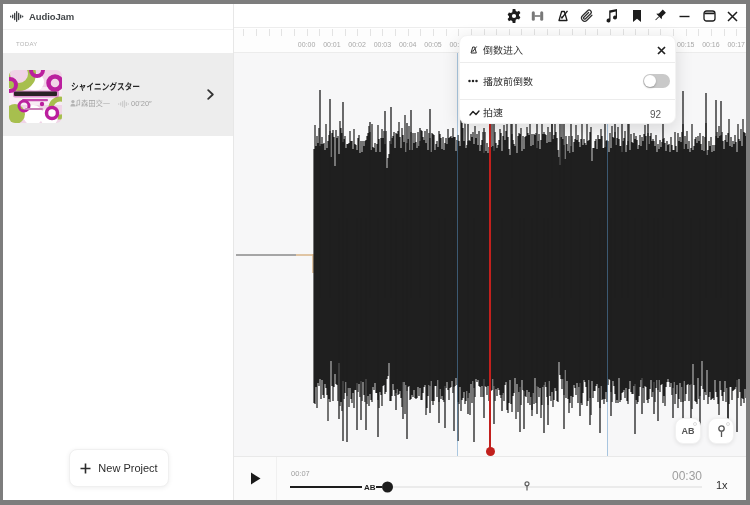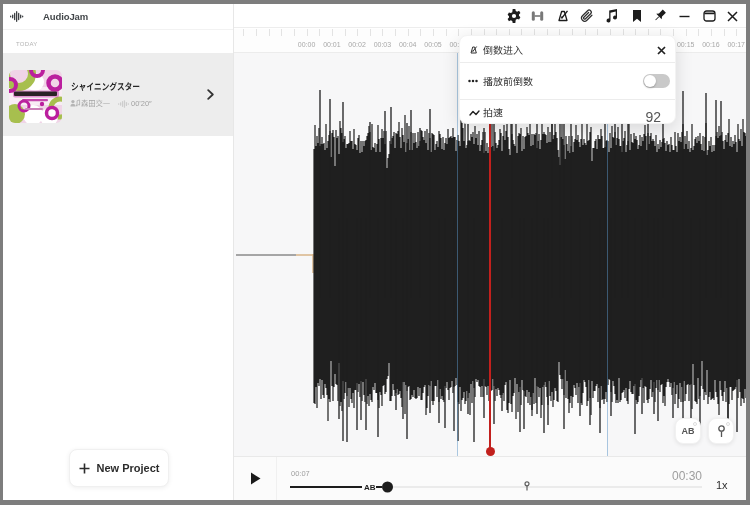--- a/index.html
+++ b/index.html
@@ -1,25 +1,25 @@
 <!DOCTYPE html>
 <html><head><meta charset="utf-8">
 <style>
 *{margin:0;padding:0;box-sizing:border-box}
 html,body{width:750px;height:505px;font-family:"Liberation Sans",sans-serif;background:#7d7d7d;overflow:hidden}
 #win{position:absolute;left:3px;top:4px;width:743px;height:496px;background:#fff;overflow:hidden}
 #side{position:absolute;left:0;top:0;width:231px;height:100%;background:#fff;border-right:1px solid #e7e7e7}
 #sidehead{position:absolute;left:0;top:0;width:100%;height:26px;border-bottom:1px solid #f2f2f2}
-#logo{position:absolute;left:7px;top:7px;display:flex;align-items:center;gap:19px}
+#logo{position:absolute;left:7px;top:7px;display:flex;align-items:center;gap:5px}
 #logo span{font-size:9.5px;font-weight:bold;color:#43474a;letter-spacing:-.1px}
 #today{position:absolute;left:13px;top:37px;font-size:6px;color:#b4b4b4;letter-spacing:.3px}
 #item{position:absolute;left:0;top:49px;width:100%;height:83px;background:#ededed}
 #art{position:absolute;left:6px;top:17px;width:53px;height:53px;border-radius:6px;overflow:hidden}
 #chev{position:absolute;left:204px;top:36px}
-#npbtn{position:absolute;left:66px;top:445px;width:100px;height:38px;background:#fff;border:1px solid #f0f0f0;border-radius:8px;box-shadow:0 1px 5px rgba(0,0,0,.07);display:flex;align-items:center;justify-content:center;gap:7px;font-size:11px;font-weight:bold;color:#2c2c2c}
+#npbtn{position:absolute;left:66px;top:445px;width:100px;height:38px;background:#fff;border:1px solid #f0f0f0;border-radius:8px;box-shadow:0 1px 5px rgba(0,0,0,.07);display:flex;align-items:center;justify-content:center;gap:7px;font-size:11px;font-weight:normal;color:#2c2c2c}
 #main{position:absolute;left:231px;top:0;right:0;height:100%}
 #toolbar{position:absolute;left:0;top:0;right:0;height:24px;background:#fff;border-bottom:1px solid #ededed}
 .tbi{position:absolute;top:0;width:24px;height:24px;display:flex;align-items:center;justify-content:center}
 #timeline{position:absolute;left:0;top:25px;right:0;height:24px;background:#fdfdfd;border-bottom:1px solid #ececec}
 .tick{position:absolute;top:0;width:1px;height:7px;background:#e3e3e3}
 .tlab{position:absolute;top:12px;width:30px;margin-left:-15px;text-align:center;font-size:7px;color:#a8a8a8}
 #wavarea{position:absolute;left:0;top:49px;right:0;height:403px;background:#f7f7f8;overflow:hidden}
 #selreg{position:absolute;left:222.5px;top:0;width:150px;height:100%;background:rgba(255,255,255,.35)}
 .bline{position:absolute;top:0;width:1.5px;height:100%;background:rgba(90,148,198,.5)}
 #redline{position:absolute;left:255px;top:0;width:2px;height:396px;background:#c2201d}
@@ -303,14 +303,14 @@
     <path transform="translate(23,18)" fill="#333" d="M7.1 -7.6V-1.7H7.7V-7.6ZM8.5 -8.1V-0.3C8.5 -0.1 8.5 -0.1 8.3 -0.1C8.1 -0.1 7.6 -0.1 6.9 -0.1C7 0.1 7.2 0.4 7.2 0.6C8 0.6 8.5 0.6 8.8 0.5C9.1 0.4 9.2 0.1 9.2 -0.3V-8.1ZM5.1 -6.3C5.3 -6 5.5 -5.8 5.7 -5.5L3.8 -5.2C4.1 -5.7 4.4 -6.4 4.7 -7H6.6V-7.7H2.9V-7H3.9C3.7 -6.3 3.3 -5.7 3.2 -5.5C3.1 -5.2 2.9 -5.1 2.8 -5C2.9 -4.9 3 -4.5 3 -4.4C3.2 -4.5 3.5 -4.6 6 -4.9C6.1 -4.7 6.2 -4.4 6.3 -4.2L6.8 -4.5C6.6 -5.1 6.1 -5.9 5.7 -6.5ZM2.2 -8.4C1.8 -6.8 1 -5.3 0.2 -4.3C0.3 -4.1 0.5 -3.7 0.6 -3.5C0.9 -3.9 1.2 -4.3 1.4 -4.8V0.8H2.1V-6.1C2.4 -6.8 2.7 -7.5 2.9 -8.2ZM2.5 -0.7 2.6 0C3.7 -0.2 5.3 -0.5 6.7 -0.8L6.7 -1.4L4.9 -1.1V-2.5H6.5V-3.2H4.9V-4.3H4.2V-3.2H2.8V-2.5H4.2V-1ZM14.4 -8.2C14.2 -7.8 13.9 -7.2 13.7 -6.9L14.2 -6.6C14.4 -7 14.8 -7.5 15.1 -7.9ZM10.9 -7.9C11.1 -7.5 11.4 -7 11.5 -6.6L12.1 -6.9C12 -7.2 11.7 -7.8 11.4 -8.2ZM14.1 -2.6C13.9 -2.1 13.6 -1.6 13.2 -1.3C12.8 -1.4 12.4 -1.6 12 -1.8C12.2 -2 12.3 -2.3 12.5 -2.6ZM11.1 -1.5C11.6 -1.3 12.1 -1.1 12.6 -0.8C12 -0.4 11.2 -0.1 10.4 0.1C10.5 0.3 10.7 0.5 10.8 0.7C11.7 0.5 12.5 0.1 13.3 -0.5C13.6 -0.3 13.9 -0.1 14.1 0.1L14.6 -0.4C14.4 -0.6 14.1 -0.8 13.8 -1C14.3 -1.5 14.7 -2.2 14.9 -3.1L14.5 -3.3L14.4 -3.2H12.8L13 -3.8L12.3 -3.9C12.3 -3.7 12.2 -3.5 12.1 -3.2H10.7V-2.6H11.8C11.5 -2.2 11.3 -1.8 11.1 -1.5ZM12.6 -8.4V-6.5H10.5V-5.9H12.3C11.9 -5.3 11.1 -4.7 10.4 -4.4C10.5 -4.2 10.7 -4 10.8 -3.8C11.4 -4.1 12.1 -4.7 12.6 -5.3V-4H13.3V-5.4C13.8 -5 14.4 -4.6 14.6 -4.4L15 -4.9C14.8 -5.1 13.9 -5.6 13.4 -5.9H15.3V-6.5H13.3V-8.4ZM16.3 -8.3C16 -6.6 15.6 -4.9 14.8 -3.8C15 -3.7 15.3 -3.5 15.4 -3.4C15.6 -3.7 15.9 -4.2 16.1 -4.7C16.3 -3.7 16.6 -2.8 16.9 -2C16.4 -1 15.6 -0.3 14.5 0.2C14.7 0.4 14.9 0.7 14.9 0.8C15.9 0.3 16.7 -0.4 17.3 -1.3C17.8 -0.4 18.4 0.2 19.2 0.7C19.3 0.5 19.6 0.3 19.7 0.1C18.9 -0.3 18.2 -1.1 17.7 -2C18.2 -3 18.6 -4.3 18.8 -5.8H19.5V-6.5H16.6C16.8 -7 16.9 -7.6 17 -8.2ZM18.1 -5.8C17.9 -4.6 17.7 -3.6 17.3 -2.8C16.9 -3.7 16.7 -4.7 16.5 -5.8ZM20.8 -7.8C21.4 -7.3 22 -6.5 22.3 -6.1L22.9 -6.6C22.6 -7 21.9 -7.7 21.4 -8.2ZM27.2 -8.2V-6.6H25.6V-8.2H24.8V-6.6H23.4V-5.9H24.8V-4.7L24.8 -4.1H23.3V-3.4H24.7C24.6 -2.6 24.2 -1.9 23.5 -1.3C23.6 -1.2 23.9 -0.9 24 -0.7C24.9 -1.4 25.3 -2.4 25.4 -3.4H27.2V-0.8H27.9V-3.4H29.4V-4.1H27.9V-5.9H29.2V-6.6H27.9V-8.2ZM25.6 -5.9H27.2V-4.1H25.5L25.6 -4.7ZM22.6 -4.8H20.5V-4.1H21.9V-1.2C21.4 -1 20.9 -0.6 20.4 -0L20.9 0.7C21.4 -0 21.9 -0.6 22.2 -0.6C22.4 -0.6 22.8 -0.3 23.2 -0C23.9 0.4 24.7 0.5 26 0.5C26.9 0.5 28.7 0.5 29.4 0.4C29.4 0.2 29.6 -0.1 29.6 -0.4C28.7 -0.2 27.2 -0.2 26 -0.2C24.9 -0.2 24 -0.2 23.4 -0.6C23 -0.8 22.8 -1 22.6 -1.2ZM33 -7.5C33.6 -7.1 34.1 -6.5 34.6 -5.9C33.9 -3.1 32.7 -1 30.4 0.1C30.6 0.3 31 0.6 31.1 0.7C33.1 -0.5 34.4 -2.3 35.2 -4.9C36.3 -2.9 37 -0.6 39.3 0.7C39.3 0.5 39.5 0.1 39.6 -0.1C36.3 -2.1 36.6 -5.9 33.4 -8.2Z"></path>
     <path transform="translate(23,49.3)" fill="#333" d="M8.1 -7.3C7.9 -6.9 7.6 -6.2 7.4 -5.8H6.8V-7.4C7.6 -7.5 8.4 -7.6 9.1 -7.8L8.6 -8.3C7.4 -8.1 5.3 -7.9 3.6 -7.8C3.7 -7.6 3.8 -7.4 3.8 -7.2C4.5 -7.2 5.3 -7.3 6.1 -7.4V-5.8H3.5V-5.2H5.5C4.9 -4.4 3.9 -3.7 3 -3.3C3.2 -3.2 3.4 -2.9 3.5 -2.8C3.7 -2.9 3.9 -3 4 -3.1V0.8H4.7V0.4H8.2V0.7H9V-3.1L9.3 -2.9C9.4 -3.1 9.6 -3.3 9.8 -3.4C8.9 -3.8 8 -4.5 7.4 -5.2H9.5V-5.8H8C8.3 -6.2 8.5 -6.7 8.8 -7.1ZM4.2 -7C4.4 -6.6 4.7 -6.1 4.8 -5.8L5.4 -6C5.3 -6.3 5 -6.8 4.8 -7.2ZM6.1 -4.9V-3.3H6.8V-5C7.3 -4.3 8.1 -3.5 8.9 -3.1H4.1C4.8 -3.5 5.6 -4.2 6.1 -4.9ZM6.1 -2.5V-1.7H4.7V-2.5ZM6.7 -2.5H8.2V-1.7H6.7ZM6.1 -1.1V-0.2H4.7V-1.1ZM6.7 -1.1H8.2V-0.2H6.7ZM1.7 -8.4V-6.4H0.4V-5.7H1.7V-3.6L0.3 -3.1L0.4 -2.4L1.7 -2.9V-0.1C1.7 0.1 1.6 0.1 1.5 0.1C1.4 0.1 1 0.1 0.6 0.1C0.7 0.3 0.8 0.6 0.8 0.8C1.4 0.8 1.8 0.8 2 0.7C2.3 0.6 2.4 0.3 2.4 -0.1V-3.1L3.4 -3.5L3.3 -4.2L2.4 -3.9V-5.7H3.5V-6.4H2.4V-8.4ZM12.1 -8.2C12.2 -7.8 12.5 -7.2 12.6 -6.9L13.3 -7.1C13.2 -7.4 12.9 -8 12.7 -8.4ZM10.4 -6.8V-6.1H11.6V-4C11.6 -2.6 11.5 -1 10.2 0.3C10.4 0.4 10.7 0.6 10.8 0.8C12.1 -0.6 12.3 -2.3 12.3 -4V-4H13.7C13.6 -1.3 13.6 -0.3 13.4 -0.1C13.3 0 13.2 0 13.1 0C12.9 0 12.6 0 12.2 -0C12.3 0.2 12.3 0.5 12.3 0.7C12.8 0.7 13.2 0.7 13.4 0.7C13.7 0.7 13.9 0.6 14 0.4C14.3 0 14.4 -1.1 14.4 -4.4C14.4 -4.5 14.4 -4.8 14.4 -4.8H12.3V-6.1H14.9V-6.8ZM16.2 -5.8H18.1C17.9 -4.6 17.6 -3.5 17.2 -2.6C16.7 -3.5 16.4 -4.6 16.2 -5.7ZM16.1 -8.4C15.8 -6.7 15.3 -5 14.4 -4C14.6 -3.8 14.9 -3.5 15 -3.4C15.3 -3.7 15.6 -4.2 15.8 -4.6C16 -3.6 16.3 -2.6 16.7 -1.8C16.1 -1 15.4 -0.3 14.3 0.2C14.5 0.3 14.7 0.7 14.8 0.8C15.8 0.3 16.5 -0.3 17.1 -1.1C17.7 -0.3 18.3 0.3 19.2 0.8C19.3 0.6 19.5 0.3 19.7 0.1C18.8 -0.3 18.1 -1 17.6 -1.8C18.2 -2.9 18.6 -4.2 18.9 -5.8H19.6V-6.5H16.5C16.6 -7.1 16.8 -7.7 16.9 -8.3ZM26 -5.1V-1H26.7V-5.1ZM28.1 -5.4V-0.1C28.1 0 28 0.1 27.9 0.1C27.7 0.1 27.1 0.1 26.5 0C26.6 0.2 26.8 0.6 26.8 0.8C27.6 0.8 28.1 0.8 28.4 0.6C28.7 0.5 28.8 0.3 28.8 -0.1V-5.4ZM27.2 -8.4C27 -8 26.6 -7.3 26.3 -6.8H23.3L23.8 -7C23.6 -7.4 23.2 -8 22.8 -8.4L22.1 -8.2C22.4 -7.8 22.8 -7.2 23 -6.8H20.5V-6.1H29.5V-6.8H27.1C27.4 -7.2 27.8 -7.7 28 -8.2ZM24.1 -3V-2H21.9V-3ZM24.1 -3.6H21.9V-4.6H24.1ZM21.2 -5.2V0.8H21.9V-1.4H24.1V-0.1C24.1 0.1 24.1 0.1 23.9 0.1C23.8 0.1 23.3 0.1 22.8 0.1C22.9 0.3 23 0.6 23.1 0.8C23.7 0.8 24.2 0.8 24.5 0.6C24.7 0.5 24.8 0.3 24.8 -0.1V-5.2ZM37.1 -7.6V-1.7H37.7V-7.6ZM38.5 -8.1V-0.3C38.5 -0.1 38.5 -0.1 38.3 -0.1C38.1 -0.1 37.6 -0.1 36.9 -0.1C37 0.1 37.1 0.4 37.2 0.6C38 0.6 38.5 0.6 38.8 0.5C39.1 0.4 39.2 0.1 39.2 -0.3V-8.1ZM35.1 -6.3C35.3 -6 35.5 -5.8 35.6 -5.5L33.8 -5.2C34.1 -5.7 34.4 -6.4 34.7 -7H36.6V-7.7H32.9V-7H33.9C33.7 -6.3 33.3 -5.7 33.2 -5.5C33.1 -5.2 32.9 -5.1 32.8 -5C32.9 -4.9 33 -4.5 33 -4.4C33.2 -4.5 33.5 -4.6 36 -4.9C36.1 -4.7 36.2 -4.4 36.3 -4.2L36.8 -4.5C36.6 -5.1 36.1 -5.9 35.7 -6.5ZM32.2 -8.4C31.8 -6.8 31 -5.3 30.2 -4.3C30.3 -4.1 30.5 -3.7 30.6 -3.5C30.9 -3.9 31.2 -4.3 31.4 -4.8V0.8H32.1V-6.1C32.4 -6.8 32.7 -7.5 32.9 -8.2ZM32.5 -0.7 32.6 0C33.7 -0.2 35.3 -0.5 36.7 -0.8L36.7 -1.4L34.9 -1.1V-2.5H36.5V-3.2H34.9V-4.3H34.2V-3.2H32.8V-2.5H34.2V-1ZM44.4 -8.2C44.2 -7.8 43.9 -7.2 43.7 -6.9L44.2 -6.6C44.4 -7 44.8 -7.5 45.1 -7.9ZM40.9 -7.9C41.1 -7.5 41.4 -7 41.5 -6.6L42.1 -6.9C42 -7.2 41.7 -7.8 41.4 -8.2ZM44.1 -2.6C43.9 -2.1 43.5 -1.6 43.2 -1.3C42.8 -1.4 42.4 -1.6 42 -1.8C42.2 -2 42.3 -2.3 42.5 -2.6ZM41.1 -1.5C41.6 -1.3 42.1 -1.1 42.6 -0.8C42 -0.4 41.2 -0.1 40.4 0.1C40.5 0.3 40.7 0.5 40.8 0.7C41.7 0.5 42.5 0.1 43.3 -0.5C43.6 -0.3 43.9 -0.1 44.1 0.1L44.6 -0.4C44.4 -0.6 44.1 -0.8 43.8 -1C44.3 -1.5 44.7 -2.2 45 -3.1L44.5 -3.3L44.4 -3.2H42.8L43 -3.8L42.3 -3.9C42.3 -3.7 42.2 -3.5 42.1 -3.2H40.7V-2.6H41.8C41.5 -2.2 41.3 -1.8 41.1 -1.5ZM42.6 -8.4V-6.5H40.5V-5.9H42.3C41.9 -5.3 41.1 -4.7 40.4 -4.4C40.5 -4.2 40.7 -4 40.8 -3.8C41.4 -4.1 42.1 -4.7 42.6 -5.3V-4H43.3V-5.4C43.8 -5 44.4 -4.6 44.6 -4.4L45 -4.9C44.8 -5.1 43.9 -5.6 43.4 -5.9H45.3V-6.5H43.3V-8.4ZM46.3 -8.3C46 -6.6 45.6 -4.9 44.8 -3.8C45 -3.7 45.3 -3.5 45.4 -3.4C45.6 -3.7 45.9 -4.2 46.1 -4.7C46.3 -3.7 46.6 -2.8 46.9 -2C46.4 -1 45.6 -0.3 44.5 0.2C44.6 0.4 44.9 0.7 44.9 0.8C46 0.3 46.7 -0.4 47.3 -1.3C47.8 -0.4 48.4 0.2 49.2 0.7C49.3 0.5 49.5 0.3 49.7 0.1C48.9 -0.3 48.2 -1.1 47.7 -2C48.2 -3 48.6 -4.3 48.8 -5.8H49.5V-6.5H46.6C46.8 -7 46.9 -7.6 47 -8.2ZM48.1 -5.8C47.9 -4.6 47.7 -3.6 47.3 -2.8C47 -3.7 46.7 -4.7 46.5 -5.8Z"></path>
     <path transform="translate(23,80.5)" fill="#333" d="M1.8 -8.4V-6.4H0.5V-5.7H1.8V-3.5C1.2 -3.3 0.7 -3.2 0.3 -3.1L0.5 -2.3L1.8 -2.7V-0.1C1.8 0 1.7 0.1 1.6 0.1C1.5 0.1 1 0.1 0.6 0.1C0.7 0.3 0.8 0.6 0.8 0.8C1.5 0.8 1.9 0.8 2.2 0.7C2.4 0.5 2.5 0.3 2.5 -0.1V-2.9L3.8 -3.3L3.7 -4L2.5 -3.7V-5.7H3.7V-6.4H2.5V-8.4ZM5 -2.9H8.3V-0.5H5ZM5 -3.6V-5.9H8.3V-3.6ZM6.3 -8.4C6.3 -7.9 6.1 -7.2 5.9 -6.6H4.2V0.8H5V0.2H8.3V0.7H9.1V-6.6H6.7C6.8 -7.1 7 -7.7 7.2 -8.3ZM10.7 -7.6C11.2 -7.1 11.9 -6.3 12.2 -5.9L12.8 -6.3C12.5 -6.8 11.8 -7.5 11.2 -8ZM12.7 -4.8H10.5V-4.1H11.9V-1C11.5 -0.8 10.9 -0.4 10.4 0.1L10.9 0.7C11.4 0.1 11.9 -0.4 12.3 -0.4C12.5 -0.4 12.8 -0.1 13.3 0.1C14 0.5 14.8 0.6 16 0.6C16.9 0.6 18.7 0.6 19.4 0.5C19.4 0.3 19.5 -0.1 19.6 -0.2C18.6 -0.1 17.2 -0.1 16 -0.1C14.9 -0.1 14.1 -0.1 13.4 -0.5C13.1 -0.7 12.9 -0.9 12.7 -1ZM14.3 -5.3H15.9V-4H14.3ZM16.6 -5.3H18.3V-4H16.6ZM15.9 -8.4V-7.4H13.2V-6.7H15.9V-5.9H13.6V-3.4H15.5C15 -2.6 14 -1.7 13.1 -1.4C13.2 -1.2 13.4 -1 13.6 -0.8C14.4 -1.2 15.2 -2 15.9 -2.8V-0.5H16.6V-2.8C17.4 -2.2 18.3 -1.5 18.8 -1L19.3 -1.4C18.8 -2 17.7 -2.8 16.8 -3.4H19V-5.9H16.6V-6.7H19.5V-7.4H16.6V-8.4Z"></path>
   </svg>
   <svg style="position:absolute;left:197px;top:10px" width="9" height="9" viewBox="0 0 9 9">
         <path d="M1 1 8 8M8 1 1 8" stroke="#222" stroke-width="1.7"></path>
       </svg>
   <div id="toggle">
         <div id="knob"></div>
       </div>
-  <div style="position:absolute;right:14px;top:72.5px;font-size:14px;color:#555">92</div>
+  <div style="position:absolute;right:14px;top:72.5px;font-size:10px;color:#555">92</div>
  </div>
 </div>
 </body></html>

